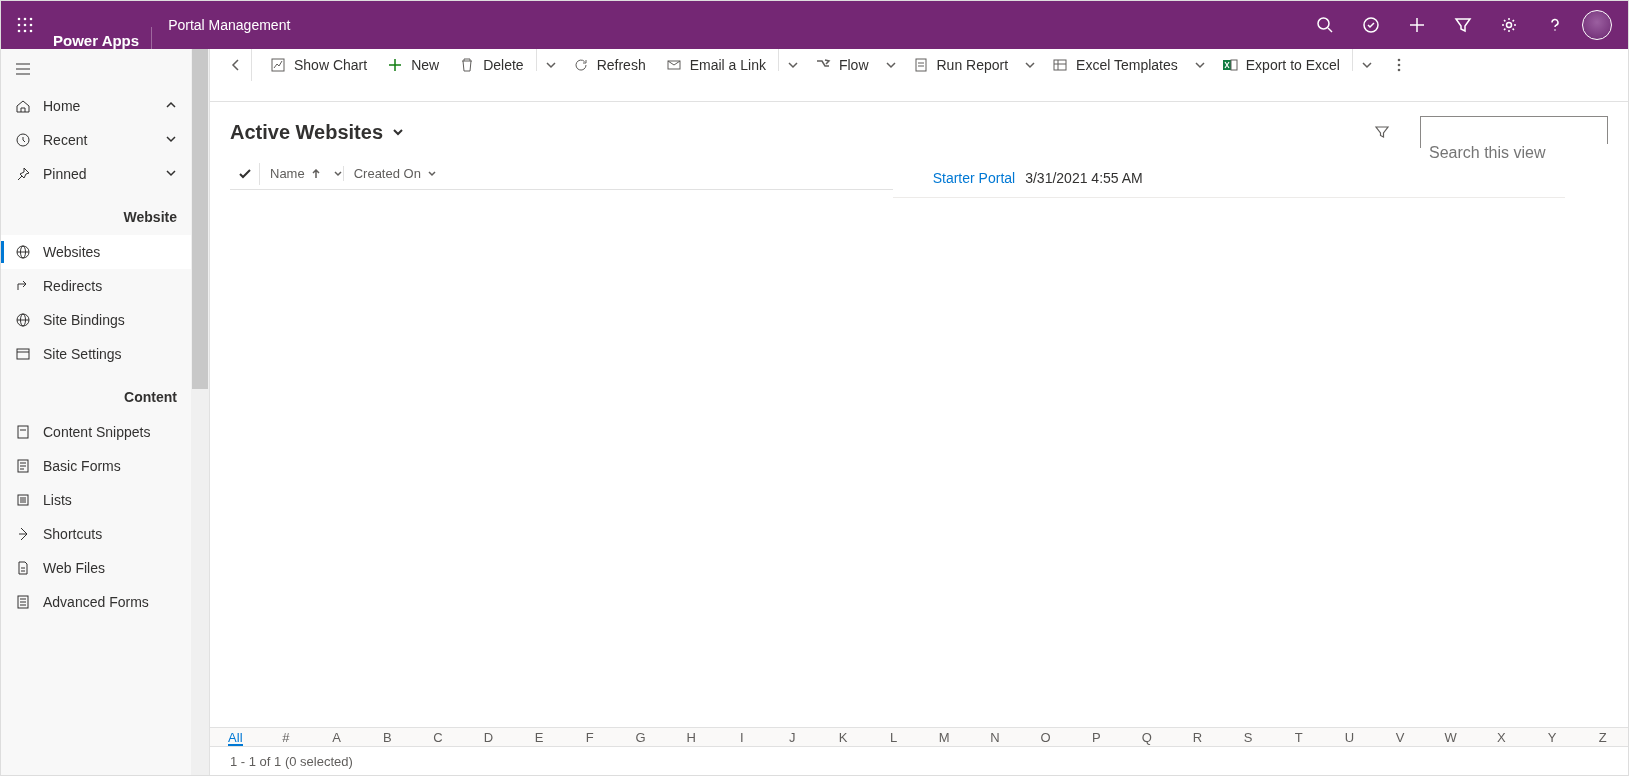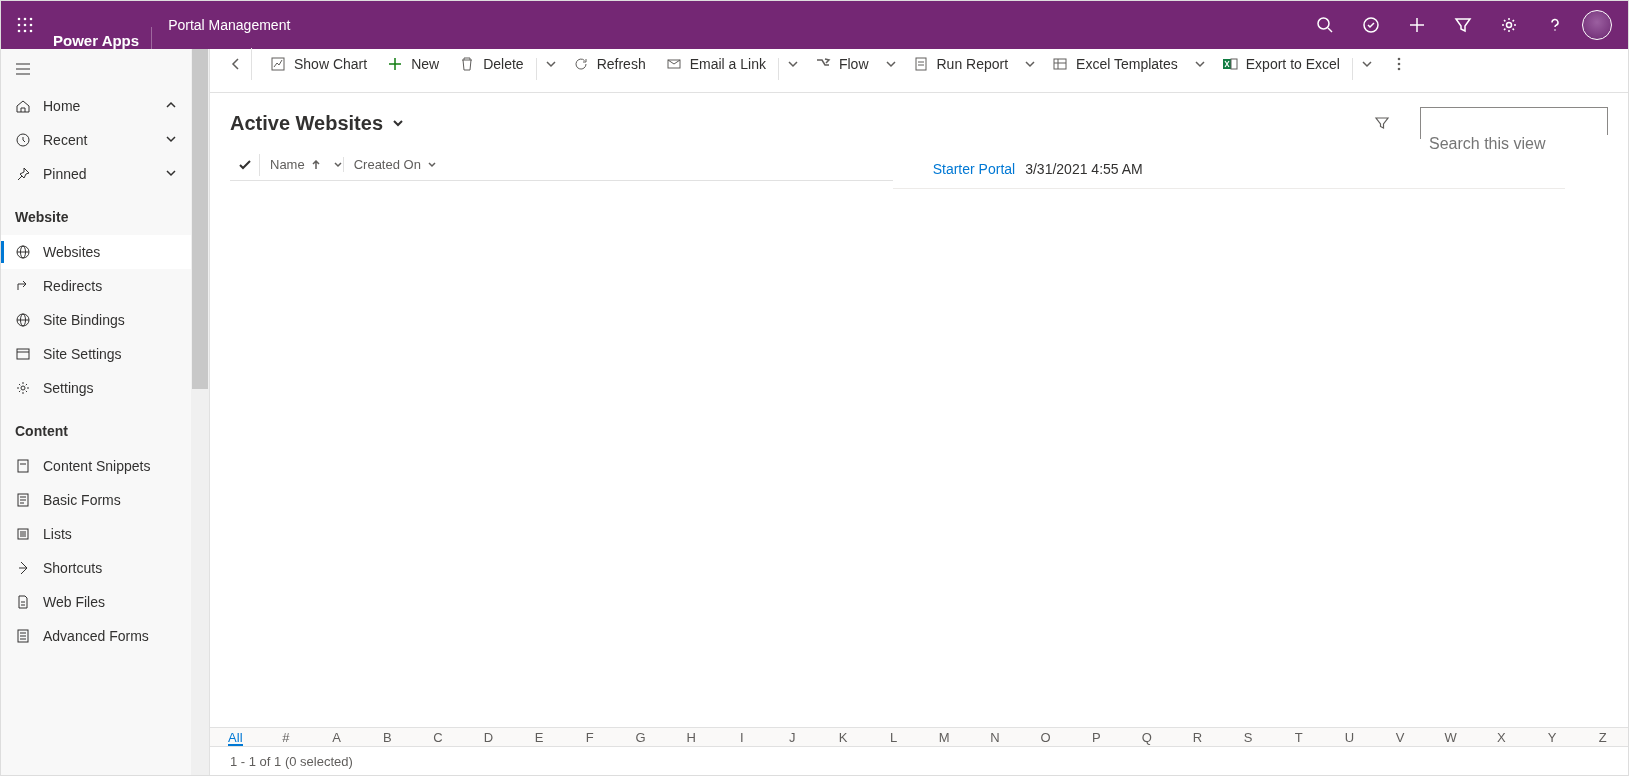--- a/index.html
+++ b/index.html
@@ -15,40 +15,40 @@
 .top-icons { display: flex; align-items: center; padding-right: 8px; }
 .top-icon { width: 46px; height: 48px; display: flex; align-items: center; justify-content: center; cursor: pointer; }
 .top-icon svg { width: 18px; height: 18px; stroke: #fff; fill: none; stroke-width: 1.5; }
 .avatar { width: 30px; height: 30px; border-radius: 50%; border: 1.5px solid #fff; background: radial-gradient(circle at 50% 40%, #9b5fa0, #6b2770); margin: 0 8px 0 4px; }
 
 
 .main { display: flex; height: calc(776px - 48px - 2px); }
 
 
 .sidebar { width: 209px; background: #f8f8f8; border-right: 1px solid #e1e1e1; position: relative; display: flex; flex-direction: column; }
-.sidebar-scroll { flex: 1; overflow: hidden; position: relative; }
+.sidebar-scroll { flex: 1; overflow: hidden; position: relative; text-align: right; }
 .scrollbar-track { position: absolute; right: 0; top: 0; width: 18px; height: 100%; background: #f0f0f0; }
 .scrollbar-thumb { position: absolute; right: 1px; top: 0; width: 16px; height: 340px; background: #c8c8c8; }
 .sidebar-content { padding-right: 18px; }
 .hamburger-row { height: 40px; display: flex; align-items: center; padding: 0 14px; }
 .hamburger-row svg { width: 16px; height: 16px; stroke: #323130; stroke-width: 1; }
 .nav-item { height: 34px; display: flex; align-items: center; padding: 0 14px; cursor: pointer; font-size: 14px; color: #323130; position: relative; }
 .nav-item .ni-icon { width: 16px; height: 16px; margin-right: 12px; display: flex; align-items: center; justify-content: center; }
 .nav-item .ni-icon svg { width: 16px; height: 16px; stroke: #323130; fill: none; stroke-width: 1; }
 .nav-item .chev { margin-left: auto; }
 .nav-item .chev svg { width: 12px; height: 12px; stroke: #323130; fill: none; stroke-width: 1.5; }
 .nav-group { font-size: 14px; font-weight: 600; color: #323130; padding: 18px 14px 10px; }
 .nav-item.selected { background: #fff; }
 .nav-item.selected::before { content: ""; position: absolute; left: 0; top: 6px; bottom: 6px; width: 3px; background: #0078d4; }
 
 
 .content { flex: 1; display: flex; flex-direction: column; }
 
 
-.cmdbar { height: 44px; border-bottom: 1px solid #e1e1e1; display: flex; align-items: flex-end; padding: 12px 10px; gap: 0; }
+.cmdbar { height: 53px; border-bottom: 1px solid #e1e1e1; display: flex; align-items: flex-start; padding: 0 10px; gap: 0; }
 .cmd-back { width: 32px; height: 32px; display: flex; align-items: center; justify-content: center; border-right: 1px solid #e1e1e1; margin-right: 8px; cursor: pointer; }
 .cmd-back svg { width: 14px; height: 14px; stroke: #605e5c; fill: none; stroke-width: 1.5; }
 .cmd-btn { height: 32px; display: flex; align-items: center; padding: 0 10px; font-size: 14px; color: #323130; cursor: pointer; }
 .cmd-btn .ci { width: 16px; height: 16px; margin-right: 8px; display: flex; align-items: center; justify-content: center; }
 .cmd-btn .ci svg { width: 16px; height: 16px; }
 .cmd-sep { width: 1px; height: 22px; background: #e1e1e1; margin: 0 2px; }
 .cmd-chev { width: 24px; height: 32px; display: flex; align-items: center; justify-content: center; cursor: pointer; }
 .cmd-chev svg { width: 12px; height: 12px; stroke: #605e5c; fill: none; stroke-width: 1.5; }
 .cmd-more { width: 32px; height: 32px; display: flex; align-items: center; justify-content: center; cursor: pointer; margin-left: 4px; }
 .cmd-more svg { width: 16px; height: 16px; fill: #605e5c; }
@@ -234,29 +234,20 @@
           <span>Site Bindings</span>
         </div>
         <div class="nav-item">
           <span class="ni-icon">
               <svg viewBox="0 0 16 16">
                 <rect x="2" y="3" width="12" height="10"></rect>
                 <line x1="2" y1="6" x2="14" y2="6"></line>
               </svg>
             </span>
           <span>Site Settings</span>
-        </div>
-        <div class="nav-item">
-          <span class="ni-icon">
-              <svg viewBox="0 0 16 16">
-                <circle cx="8" cy="8" r="2"></circle>
-                <path d="M8 2v2M8 12v2M2 8h2M12 8h2M4 4l1.2 1.2M10.8 10.8L12 12M4 12l1.2-1.2M10.8 5.2L12 4"></path>
-              </svg>
-            </span>
-          <span>Settings</span>
         </div>
 
         <div class="nav-group">Content</div>
         <div class="nav-item">
           <span class="ni-icon">
               <svg viewBox="0 0 16 16">
                 <rect x="3" y="2" width="10" height="12"></rect>
                 <line x1="5" y1="6" x2="11" y2="6"></line>
               </svg>
             </span>

